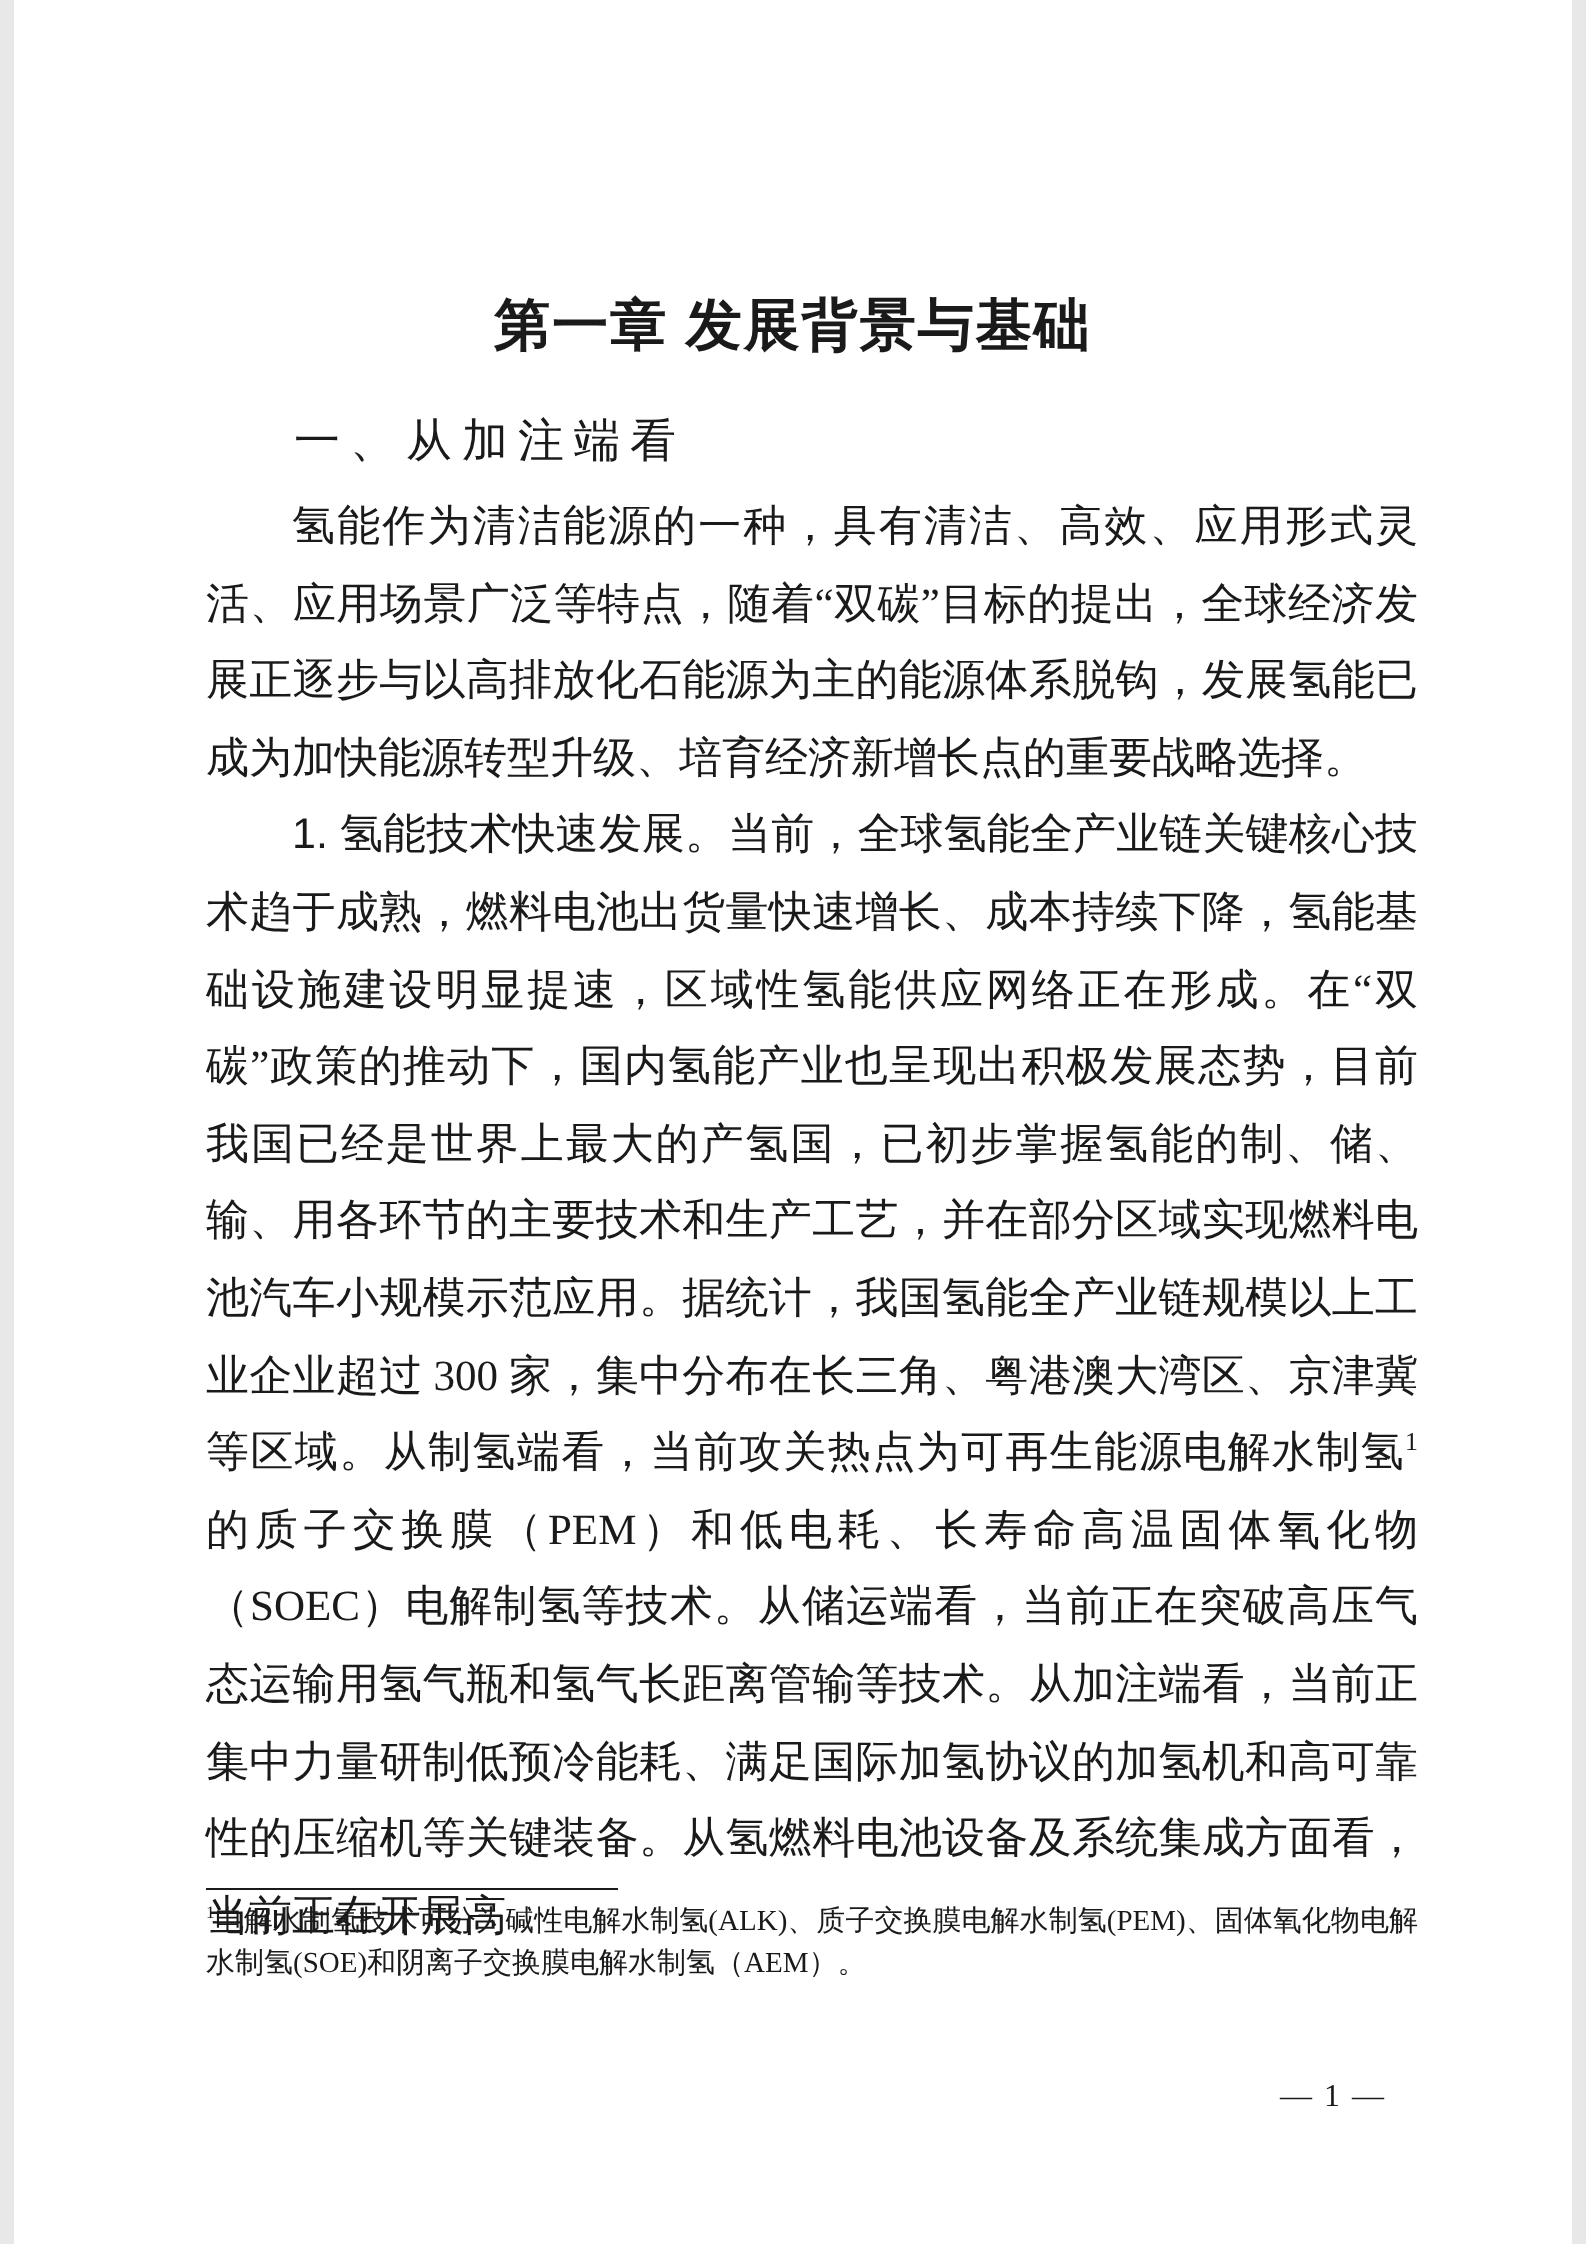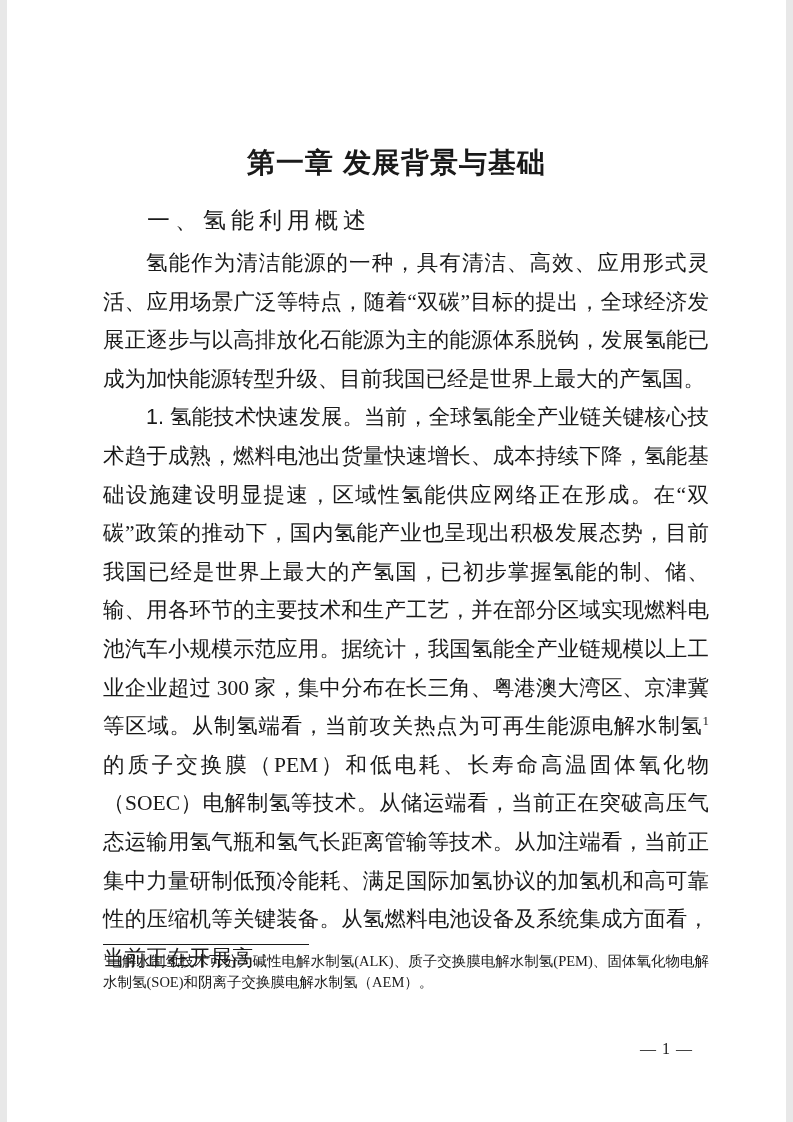--- a/index.html
+++ b/index.html
@@ -88,24 +88,24 @@
     letter-spacing: 1px;
   }
 </style>
 </head>
 <body>
 
 <div class="page">
 
   <h1 class="doc-title">第一章 发展背景与基础</h1>
 
-  <h2 class="section-heading">一、氢能利用概述</h2>
+  <h2 class="section-heading">一、从加注端看</h2>
 
   <div class="body-text">
-      <p><span>氢能作为清洁能源的一种，具有清洁、高效、应用形式灵活、应用场景广泛等特点，随着“双碳”目标的提出，全球经济发展正逐步与以高排放化石能源为主的能源体系脱钩，发展氢能已成为加快能源转型升级、目前我国已经是世界上最大的产氢国。</span></p>
+      <p><span>氢能作为清洁能源的一种，具有清洁、高效、应用形式灵活、应用场景广泛等特点，随着“双碳”目标的提出，全球经济发展正逐步与以高排放化石能源为主的能源体系脱钩，发展氢能已成为加快能源转型升级、培育经济新增长点的重要战略选择。</span></p>
       <p><span class="bold">1. 氢能技术快速发展。</span><span>当前，全球氢能全产业链关键核心技术趋于成熟，燃料电池出货量快速增长、成本持续下降，氢能基础设施建设明显提速，区域性氢能供应网络正在形成。在“双碳”政策的推动下，国内氢能产业也呈现出积极发展态势，目前我国已经是世界上最大的产氢国，</span><span class="bold">已初步掌握氢能的制、储、输、用各环节的主要技术和生产工艺</span><span>，并在部分区域实现燃料电池汽车小规模示范应用。据统计，我国氢能全产业链规模以上工业企业超过 300 家，集中分布在长三角、粤港澳大湾区、京津冀等区域。从制氢端看，当前攻关热点为可再生能源电解水制氢</span><sup>1</sup><span>的质子交换膜（PEM）和低电耗、长寿命高温固体氧化物（SOEC）电解制氢等技术。从储运端看，当前正在突破高压气态运输用氢气瓶和氢气长距离管输等技术。从加注端看，当前正集中力量研制低预冷能耗、满足国际加氢协议的加氢机和高可靠性的压缩机等关键装备。从氢燃料电池设备及系统集成方面看，当前正在开展高</span></p>
     </div>
 
   <div class="footnote-area">
     <div class="footnote-rule"></div>
     <p class="footnote-text"><sup>1</sup><span>电解水制氢技术可分为碱性电解水制氢(ALK)、质子交换膜电解水制氢(PEM)、固体氧化物电解水制氢(SOE)和阴离子交换膜电解水制氢（AEM）。</span></p>
   </div>
 
   <div class="page-number">— 1 —</div>
 

